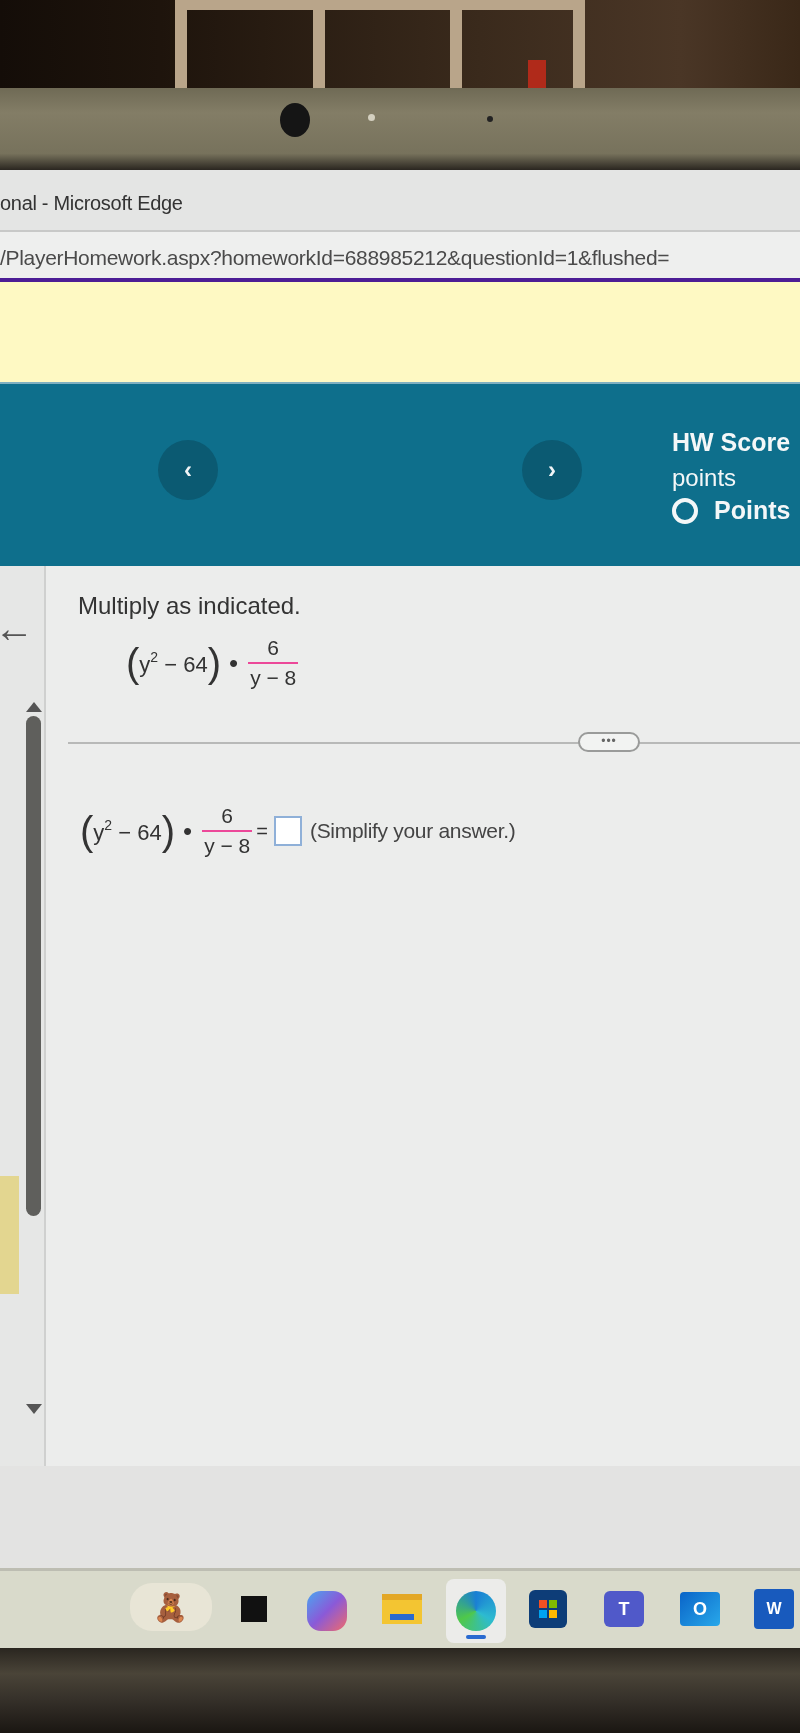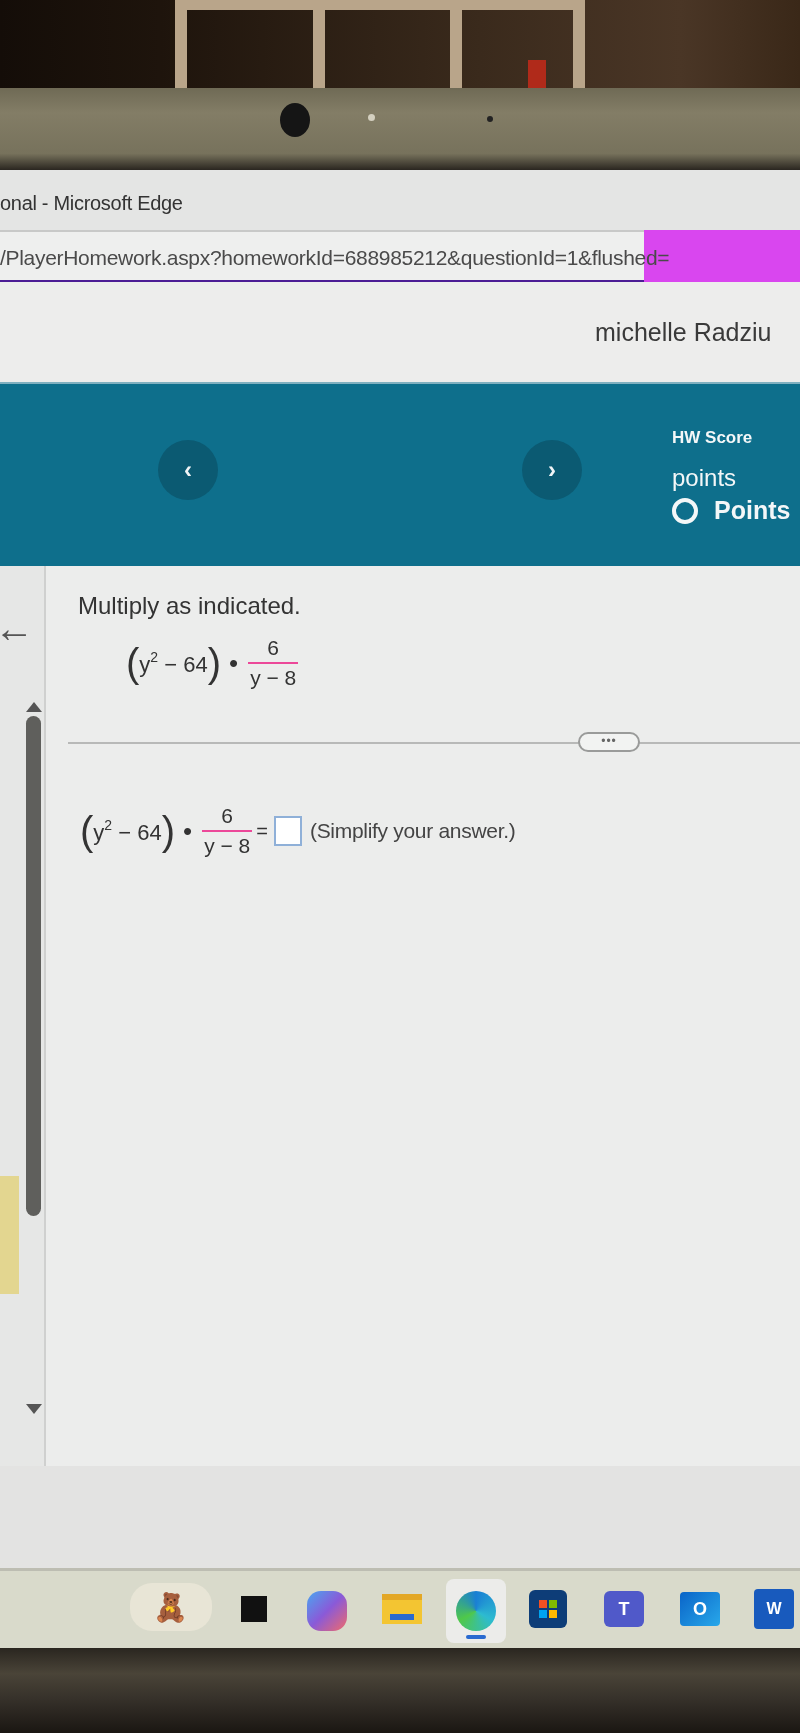--- a/index.html
+++ b/index.html
@@ -13,41 +13,41 @@
   .shelf.s1 { left: 175px; width: 150px; }
   .shelf.s2 { left: 450px; width: 135px; }
   .shelf-top { position: absolute; top: 0; left: 175px; width: 410px; height: 10px; background: #b9a58a; }
   .shelf-item-red { position: absolute; left: 528px; top: 60px; width: 18px; height: 28px; background: #b02a1a; }
   .bezel-top { position: absolute; left: 0; top: 88px; width: 800px; height: 82px;
     background: linear-gradient(#6f6a55 0%, #837d66 30%, #77725c 80%, #2a2620 100%); }
   .camera { position: absolute; left: 280px; top: 103px; width: 30px; height: 34px; border-radius: 50%; background: #151515; }
   .camera-led { position: absolute; left: 368px; top: 114px; width: 7px; height: 7px; border-radius: 50%; background: #d4d0c0; }
   .camera-mic { position: absolute; left: 487px; top: 116px; width: 6px; height: 6px; border-radius: 50%; background: #222; }
 
-  .screen { position: absolute; left: 0; top: 170px; width: 800px; height: 1478px; background: #d946ef; overflow: hidden; }
+  .screen { position: absolute; left: 0; top: 170px; width: 800px; height: 1478px; background: #fef9c3; overflow: hidden; }
 
   
   .titlebar { position: absolute; left: 0; top: 0; width: 800px; height: 60px; background: #e4e5e4; }
   .window-title { position: absolute; left: 0; top: 22px; font-size: 20px; color: #333; letter-spacing: -0.3px; }
-  .addressbar { position: absolute; left: 0; top: 60px; width: 644px; height: 52px; background: #eeefee;
-    border-top: 2px solid #c8c9c8; border-bottom: 2px solid #4c1d95; }
+  .addressbar { position: absolute; left: 0; top: 60px; width: 800px; height: 52px; background: #eeefee;
+    border-top: 2px solid #c8c9c8; border-bottom: 4px solid #4c1d95; }
   .url-text { position: absolute; left: 0; top: 14px; font-size: 21px; color: #4a4a4a; white-space: nowrap; letter-spacing: -0.3px; }
 
   .userbar { position: absolute; left: 0; top: 112px; width: 800px; height: 100px; background: #ededec; }
   .user-name { position: absolute; left: 595px; top: 36px; font-size: 25px; color: #3a3a3a; white-space: nowrap; }
 
   
   .qheader { position: absolute; left: 0; top: 212px; width: 800px; height: 184px; background: #0e6f8c;
     border-top: 2px solid #7fb0c0; }
   .nav-btn { position: absolute; top: 56px; width: 60px; height: 60px; border-radius: 50%; background: #0b5a72;
     color: #f0f4f6; font-size: 24px; font-weight: bold; display: flex; align-items: center; justify-content: center; cursor: pointer; }
   .nav-prev { left: 158px; }
   .nav-next { left: 522px; }
   .question-title { position: absolute; left: 238px; top: 70px; font-size: 30px; font-weight: bold; color: #f4f7f8; white-space: nowrap; letter-spacing: -0.5px; }
-  .hw-score { position: absolute; left: 672px; top: 44px; font-size: 17px; font-weight: bold; color: #f4f7f8; white-space: nowrap; }
+  .hw-score { position: absolute; left: 672px; top: 44px; font-size: 25px; font-weight: bold; color: #f4f7f8; white-space: nowrap; }
   .hw-points { position: absolute; left: 672px; top: 80px; font-size: 24px; color: #f4f7f8; white-space: nowrap; }
   .points-row { position: absolute; left: 672px; top: 112px; display: flex; align-items: center; white-space: nowrap; }
   .radio { width: 26px; height: 26px; border: 4px solid #f4f7f8; border-radius: 50%; margin-right: 16px; }
   .points-label { font-size: 25px; font-weight: bold; color: #f4f7f8; }
 
   
   .content { position: absolute; left: 0; top: 396px; width: 800px; height: 900px; background: #ecedec; }
   .left-rail { position: absolute; left: 0; top: 0; width: 46px; height: 900px; background: #e6e7e6; border-right: 2px solid #cfd0cf; }
   .back-arrow { position: absolute; left: -6px; top: 40px; font-size: 40px; color: #555; cursor: pointer; }
   .scroll-up { position: absolute; left: 26px; top: 136px; width: 0; height: 0;
@@ -127,23 +127,20 @@
 <div class="screen">
 
   <div class="titlebar">
     <span class="window-title">onal - Microsoft Edge</span>
   </div>
 
   <div class="addressbar">
     <span class="url-text">/PlayerHomework.aspx?homeworkId=688985212&amp;questionId=1&amp;flushed=</span>
   </div>
 
-  <div class="userbar">
-    <span class="user-name">michelle Radziu</span>
-  </div>
 
   <div class="qheader">
     <div class="nav-btn nav-prev">
       <span>‹</span>
     </div>
     <div class="nav-btn nav-next">
       <span>›</span>
     </div>
     <span class="hw-score">HW Score</span>
     <span class="hw-points">points</span>

